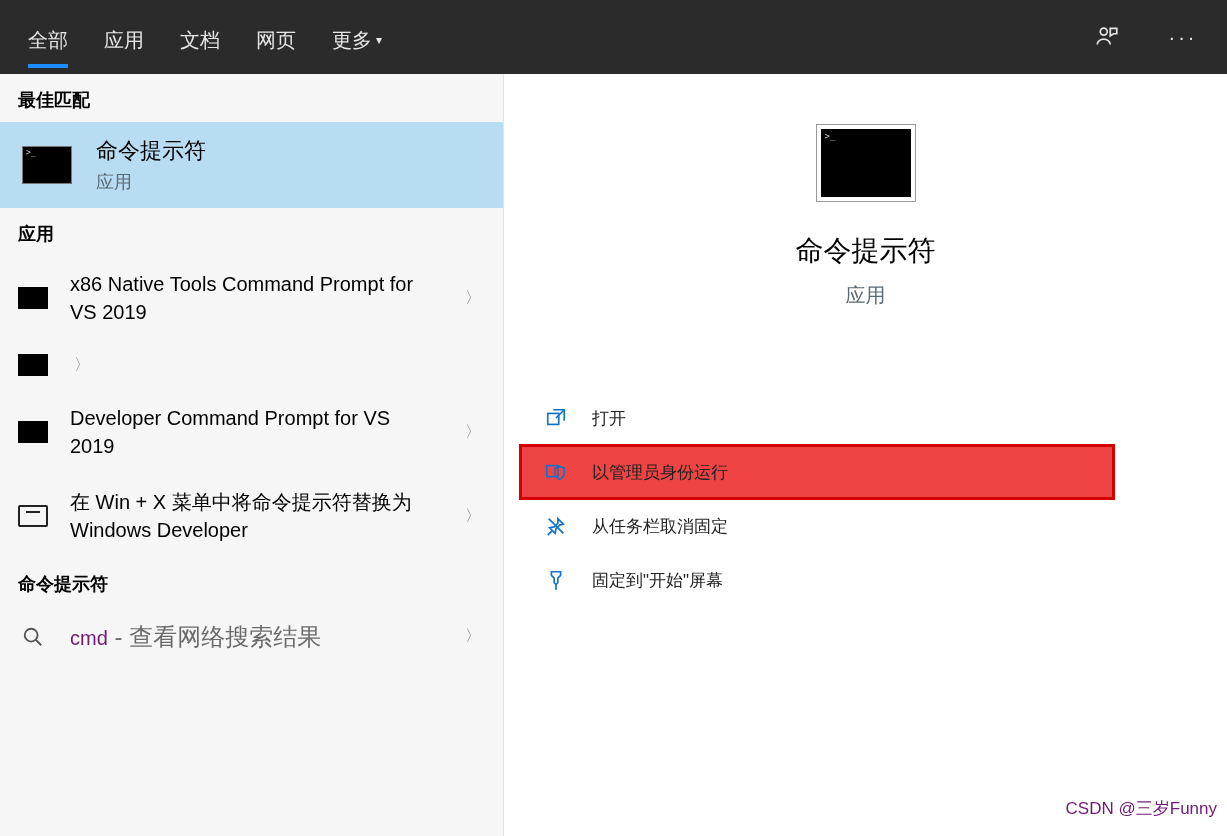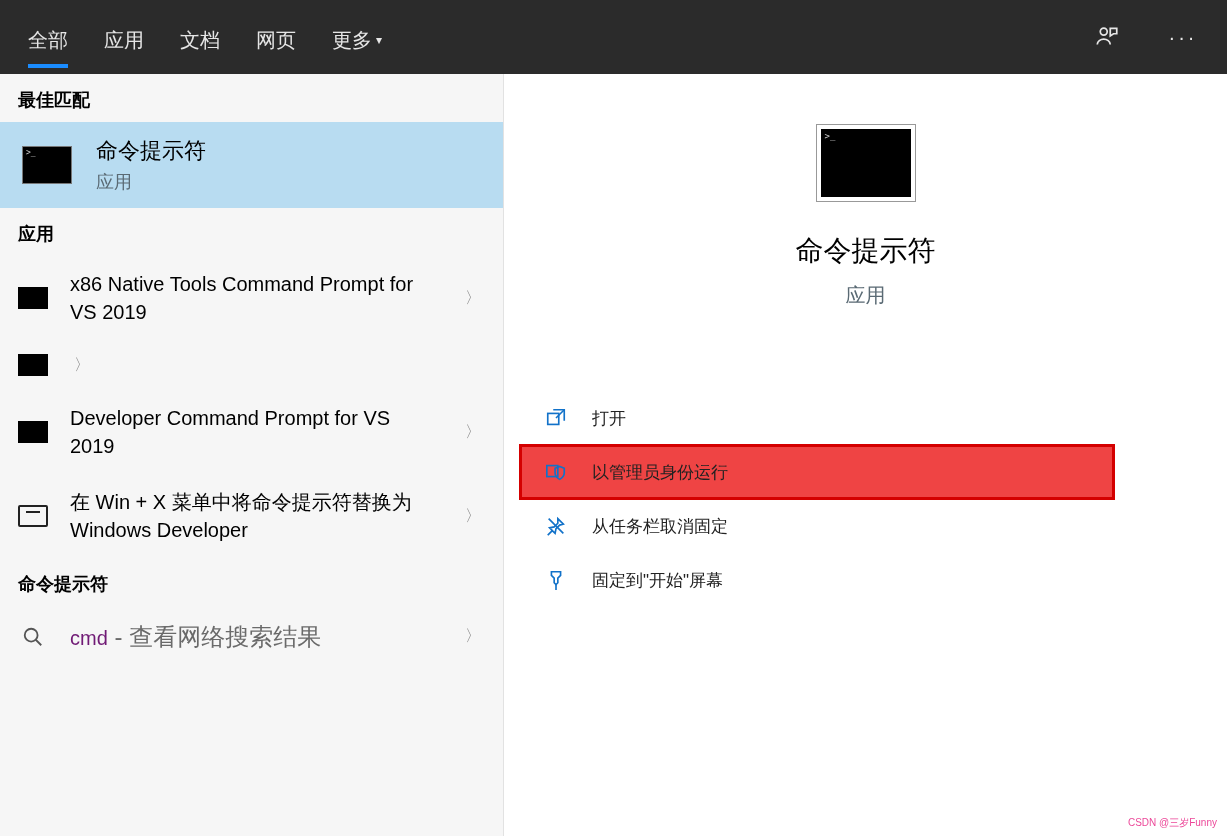--- a/index.html
+++ b/index.html
@@ -48,21 +48,21 @@
   .preview-box .inner { flex:1; background: #000; position: relative; }
   .preview-box .inner::before { content: ">_"; position: absolute; top: 2px; left: 4px; color: #ccc; font-size: 9px; font-family: monospace; }
   .det-title { font-size: 28px; margin-top: 30px; }
   .det-sub { font-size: 20px; color: #5a6a74; margin-top: 12px; }
 
   .actions { width: 100%; margin-top: 82px; padding: 0 0 0 0; }
   .act-row { display: flex; align-items: center; gap: 24px; height: 54px; padding-left: 40px; cursor: pointer; font-size: 17px; color: #222; }
   .act-row .aic { width: 24px; height: 24px; display:flex; align-items:center; justify-content:center; color: #1272c9; }
   .act-row.hl { background: #ef4444; outline: 3px solid #d40000; outline-offset: -2px; width: 594px; margin-left: 16px; padding-left: 24px;}
 
-  .watermark { position: absolute; right: 10px; bottom: 6px; font-size: 10px; color: #ec4899; }
+  .watermark { position: absolute; right: 10px; bottom: 16px; font-size: 17px; color: #701a75; }
 </style>
 </head>
 <body>
 
 <div class="topbar">
   <div class="tabs">
     <div class="tab active">全部</div>
     <div class="tab">应用</div>
     <div class="tab">文档</div>
     <div class="tab">网页</div>

